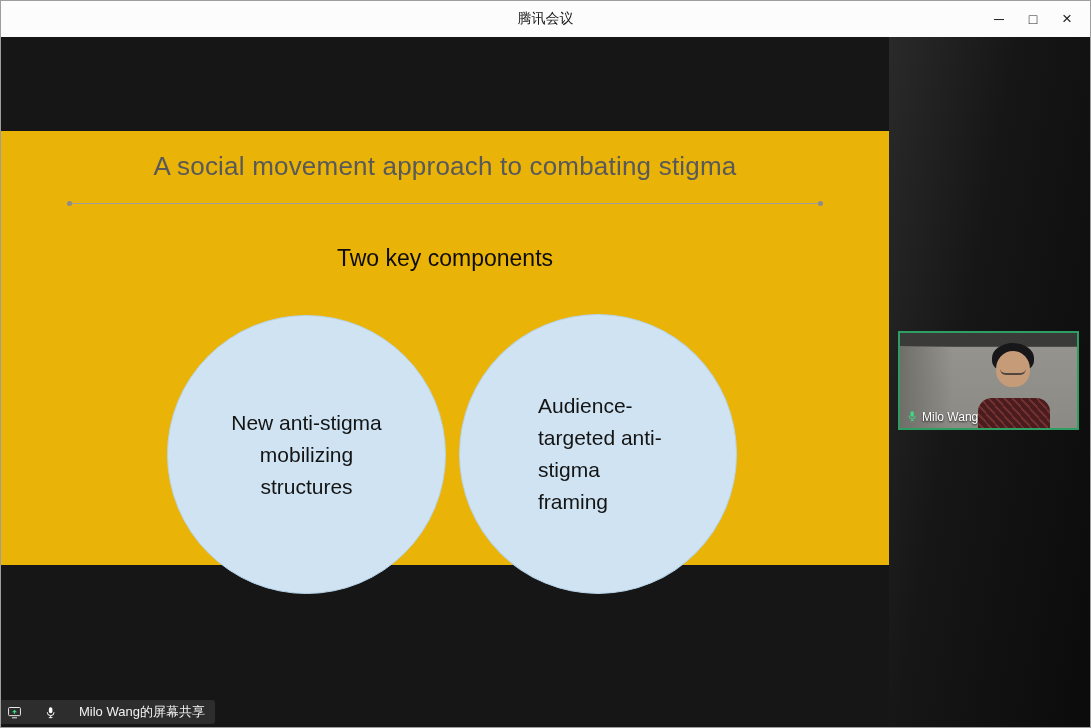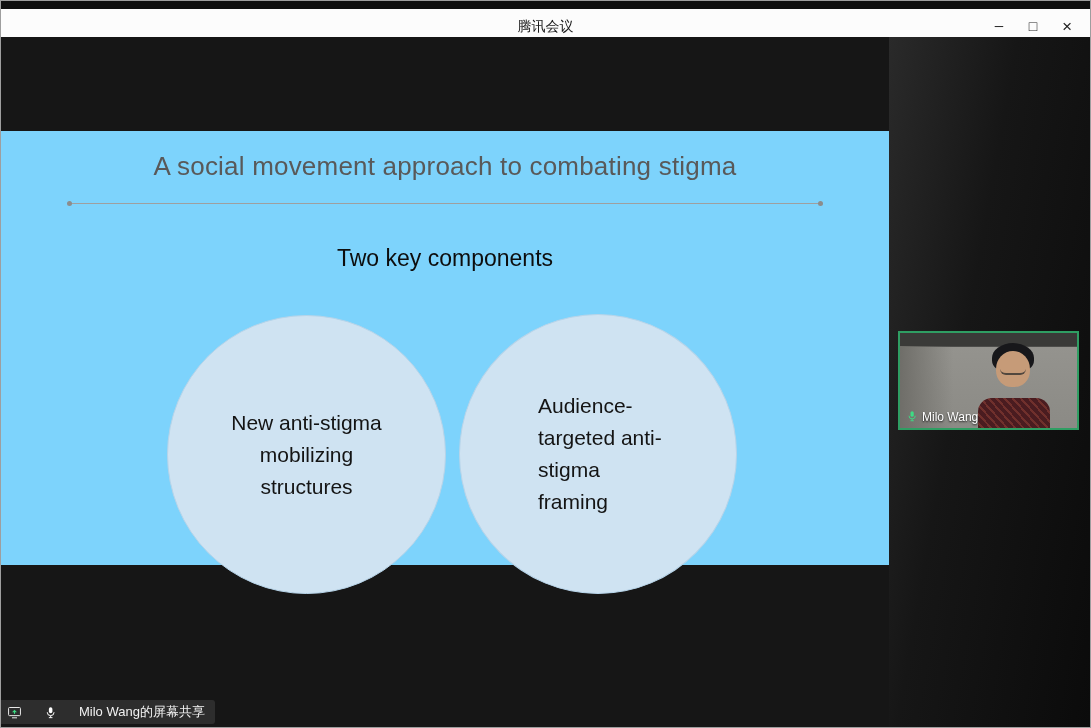--- a/index.html
+++ b/index.html
@@ -10,26 +10,25 @@
   .window {
     position: relative;
     width: 1091px; height: 728px;
     box-sizing: border-box;
     border: 1px solid #9e9e9e;
     background: #0f0f0f;
     overflow: hidden;
   }
   
   .titlebar {
-    position: absolute; left: 0; top: 8px;
+    position: absolute; left: 0; top: 0;
     width: 100%; height: 36px;
     background: #fcfcfc;
     display: flex; align-items: center; justify-content: center;
     box-sizing: border-box;
-    font-family: Liberation Mono, monospace;
   }
   .window-title { font-size: 14px; color: #1a1a1a; }
   .win-controls {
     position: absolute; right: 6px; top: 0; height: 36px;
     display: flex; align-items: stretch;
   }
   .win-btn {
     width: 34px; border: none; background: transparent;
     font-size: 14px; color: #222; cursor: pointer;
     display: flex; align-items: center; justify-content: center;
@@ -40,21 +39,21 @@
   .content { position: absolute; left: 0; top: 36px; width: 1089px; height: 690px; }
   .stage {
     position: absolute; left: 0; top: 0;
     width: 888px; height: 100%;
     background: #161616;
   }
   
   .slide {
     position: absolute; left: 0; top: 94px;
     width: 888px; height: 434px;
-    background: #7dd3fc;
+    background: #eab308;
   }
   .slide-title {
     margin: 20px 40px 0;
     text-align: center;
     font-size: 26px; font-weight: 400;
     color: #595959;
     letter-spacing: 0.2px;
   }
   .slide-divider {
     position: relative;

